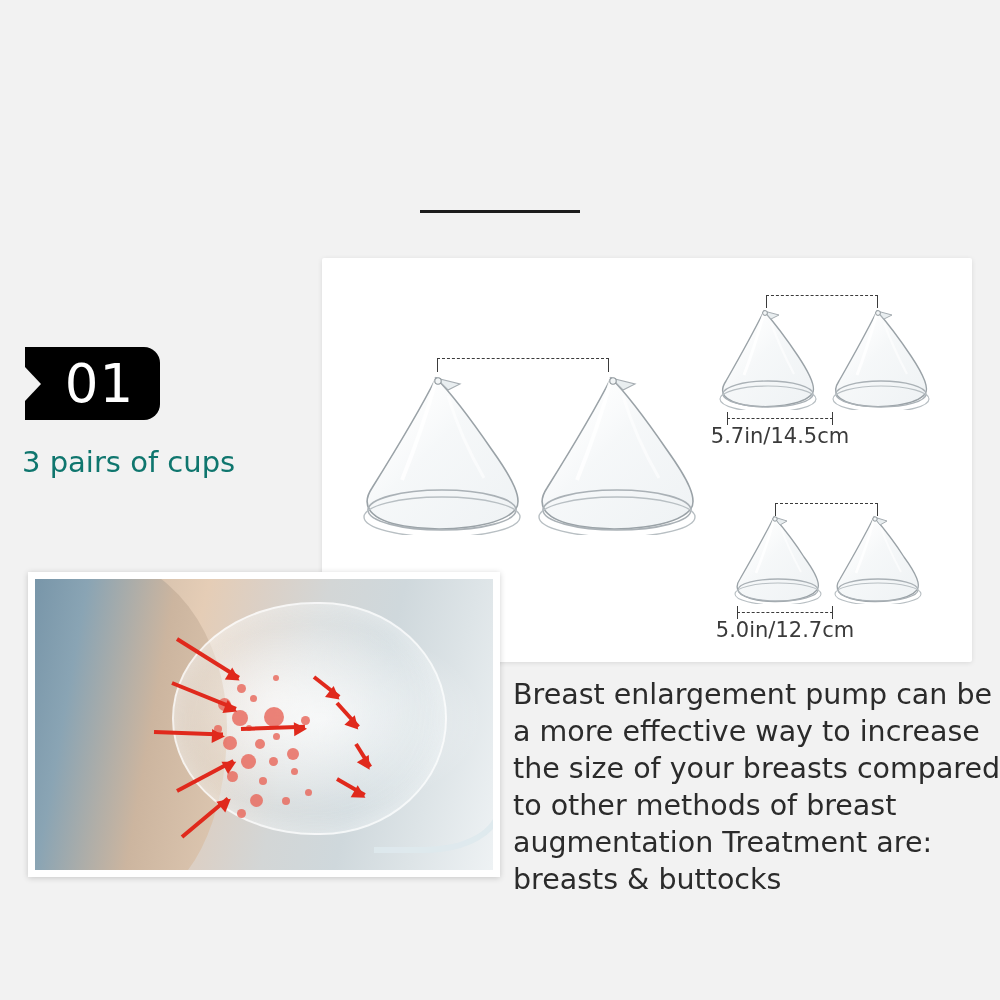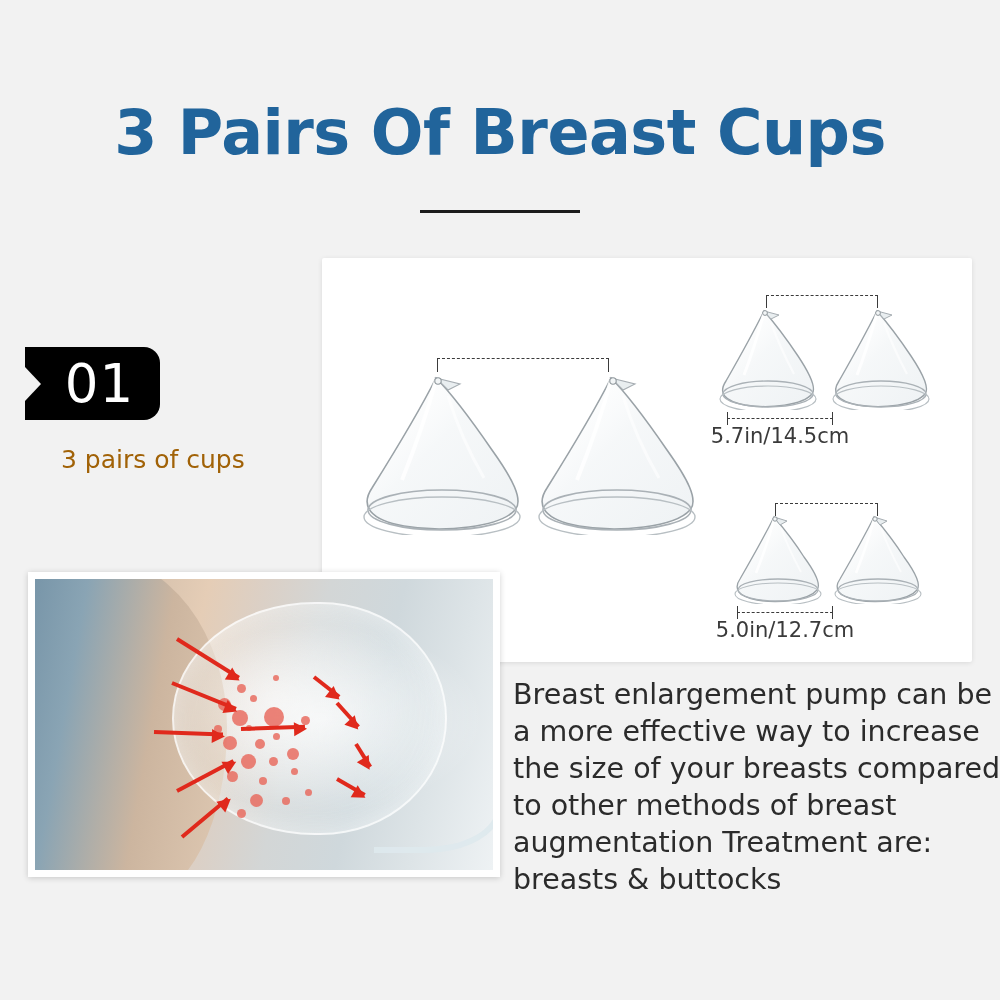--- a/index.html
+++ b/index.html
@@ -87,25 +87,24 @@
     padding-left: 14px;
     letter-spacing: 1px;
   }
 
   
   .left-caption {
     position: absolute;
     left: 22px;
     top: 444px;
     width: 290px;
-    font-size: 25px;
+    font-size: 29px;
     line-height: 1.28;
-    color: #a16207;
+    color: #0f766e;
     font-weight: 400;
-    margin-left: 39px;
   }
 
   
   .photo-card {
     position: absolute;
     left: 28px;
     top: 572px;
     width: 472px;
     height: 305px;
     background: #ffffff;
@@ -235,21 +234,20 @@
     line-height: 1.30;
     color: #2b2b2b;
     font-weight: 400;
   }
 </style>
 </head>
 <body>
 
 <div id="page">
 
-  <div class="title">3 Pairs Of Breast Cups</div>
   <div class="title-rule"></div>
 
   <div class="cups-card"></div>
 
   <div class="cup" style="left:352px; top:370px; width:178px; height:165px;">
     <svg viewBox="0 0 178 165" xmlns="http://www.w3.org/2000/svg">
       <defs>
         <linearGradient id="gL1" x1="0" y1="0" x2="1" y2="1">
           <stop offset="0%" stop-color="#ffffff" stop-opacity="0.0"></stop>
           <stop offset="45%" stop-color="#eef2f4" stop-opacity="0.55"></stop>

